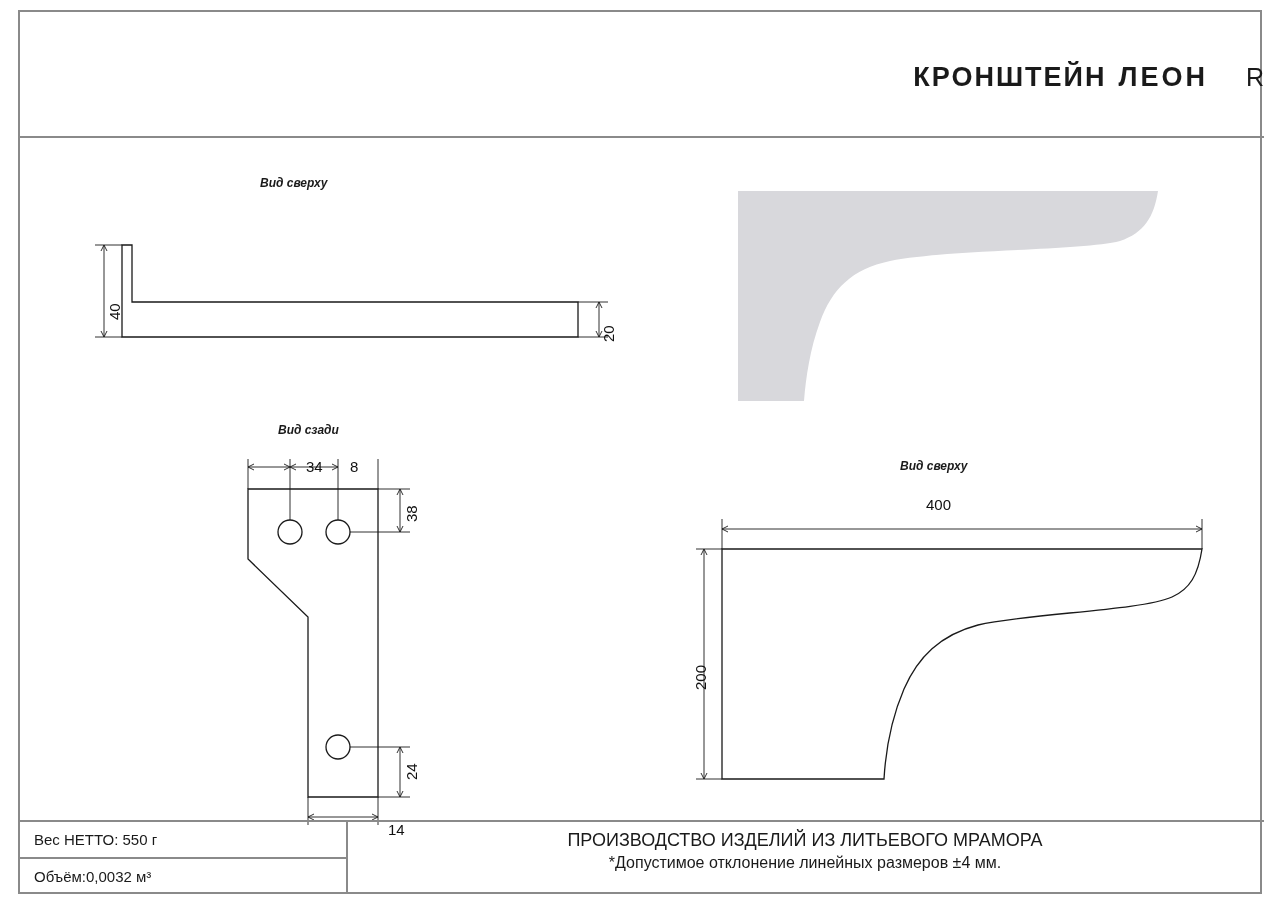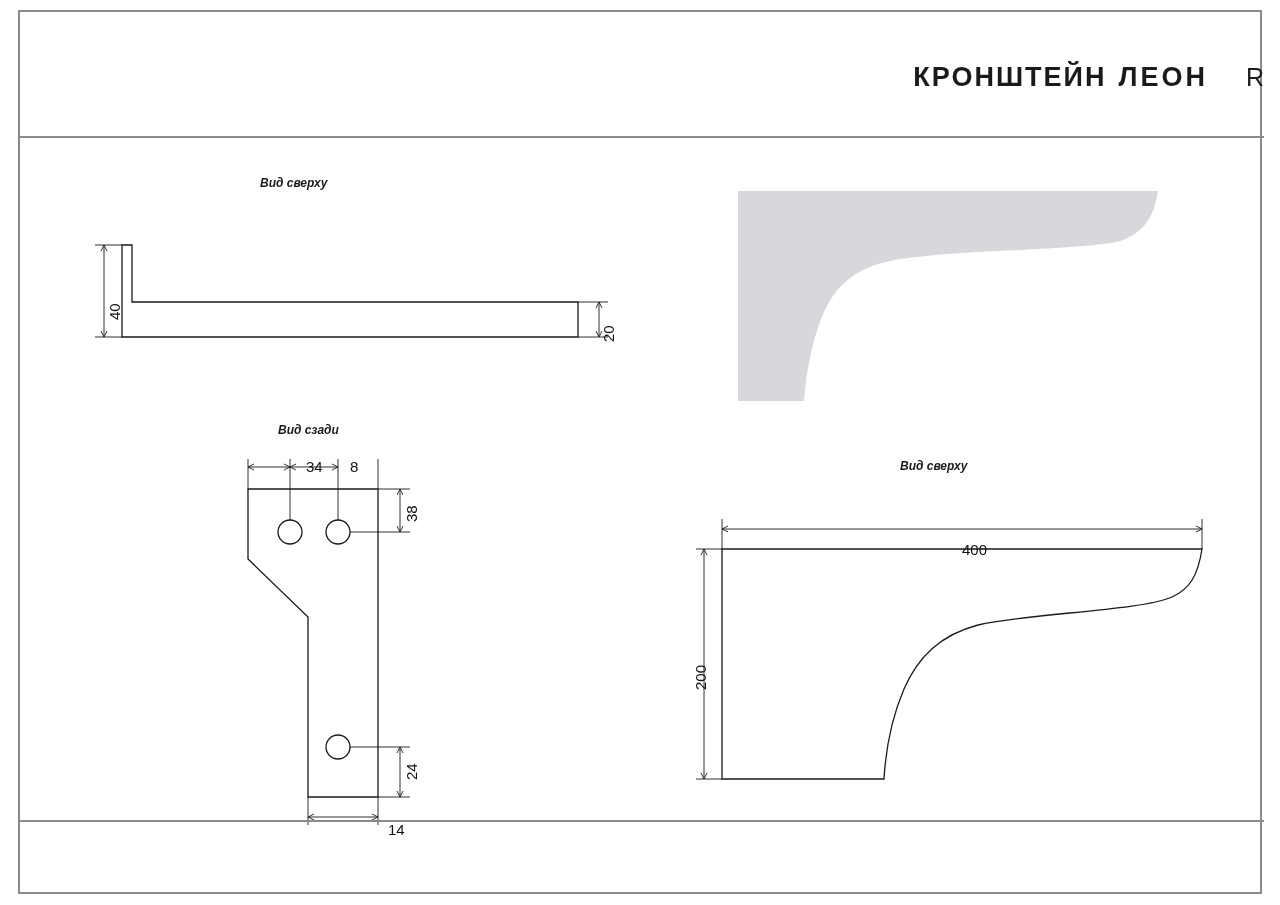--- a/index.html
+++ b/index.html
@@ -217,20 +217,28 @@
     <line class="thin" x1="12" y1="12" x2="492" y2="12"></line>
     <path class="thin" d="M 18 9 L 12 12 L 18 15"></path>
     <path class="thin" d="M 486 9 L 492 12 L 486 15"></path>
 
     <line class="thin" x1="12" y1="32" x2="-14" y2="32"></line>
     <line class="thin" x1="12" y1="262" x2="-14" y2="262"></line>
     <line class="thin" x1="-6" y1="32" x2="-6" y2="262"></line>
     <path class="thin" d="M -9 38 L -6 32 L -3 38"></path>
     <path class="thin" d="M -9 256 L -6 262 L -3 256"></path>
   </svg>
-  <div class="dim-text" style="left:906px; top:529px;margin-left:36px;">400</div>
+  <div class="dim-text" style="left:906px; top:484px;">400</div>
   <div class="dim-text vert" style="left:672px; top:678px;">200</div>
 
   <div class="footer">
     <div class="footer-spacer"></div>
+    <div class="footer-left">
+      <div class="row">Вес НЕТТО: 550 г</div>
+      <div class="row">Объём:0,0032 м³</div>
+    </div>
+    <div class="footer-right">
+      <div class="fr1">ПРОИЗВОДСТВО ИЗДЕЛИЙ ИЗ ЛИТЬЕВОГО МРАМОРА</div>
+      <div class="fr2">*Допустимое отклонение линейных размеров ±4 мм.</div>
+    </div>
   </div>
 
 </div>
 
 </body></html>

